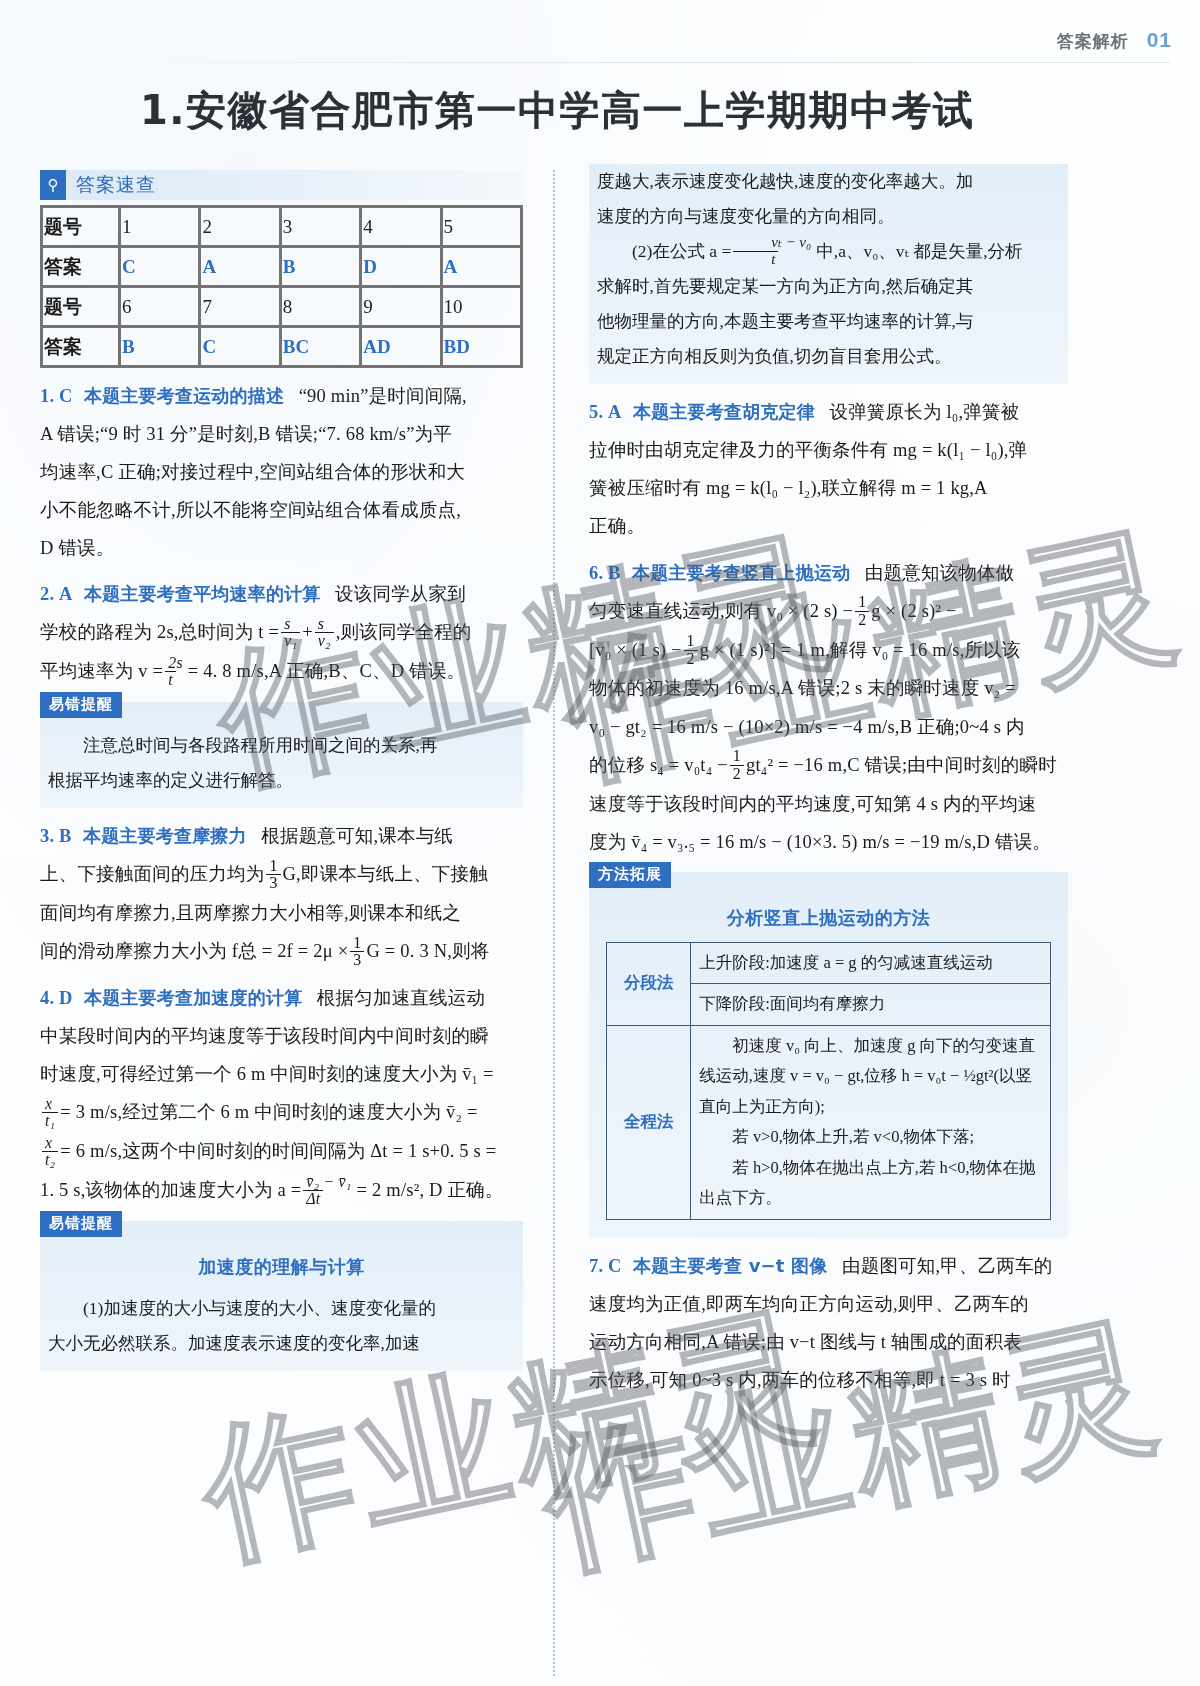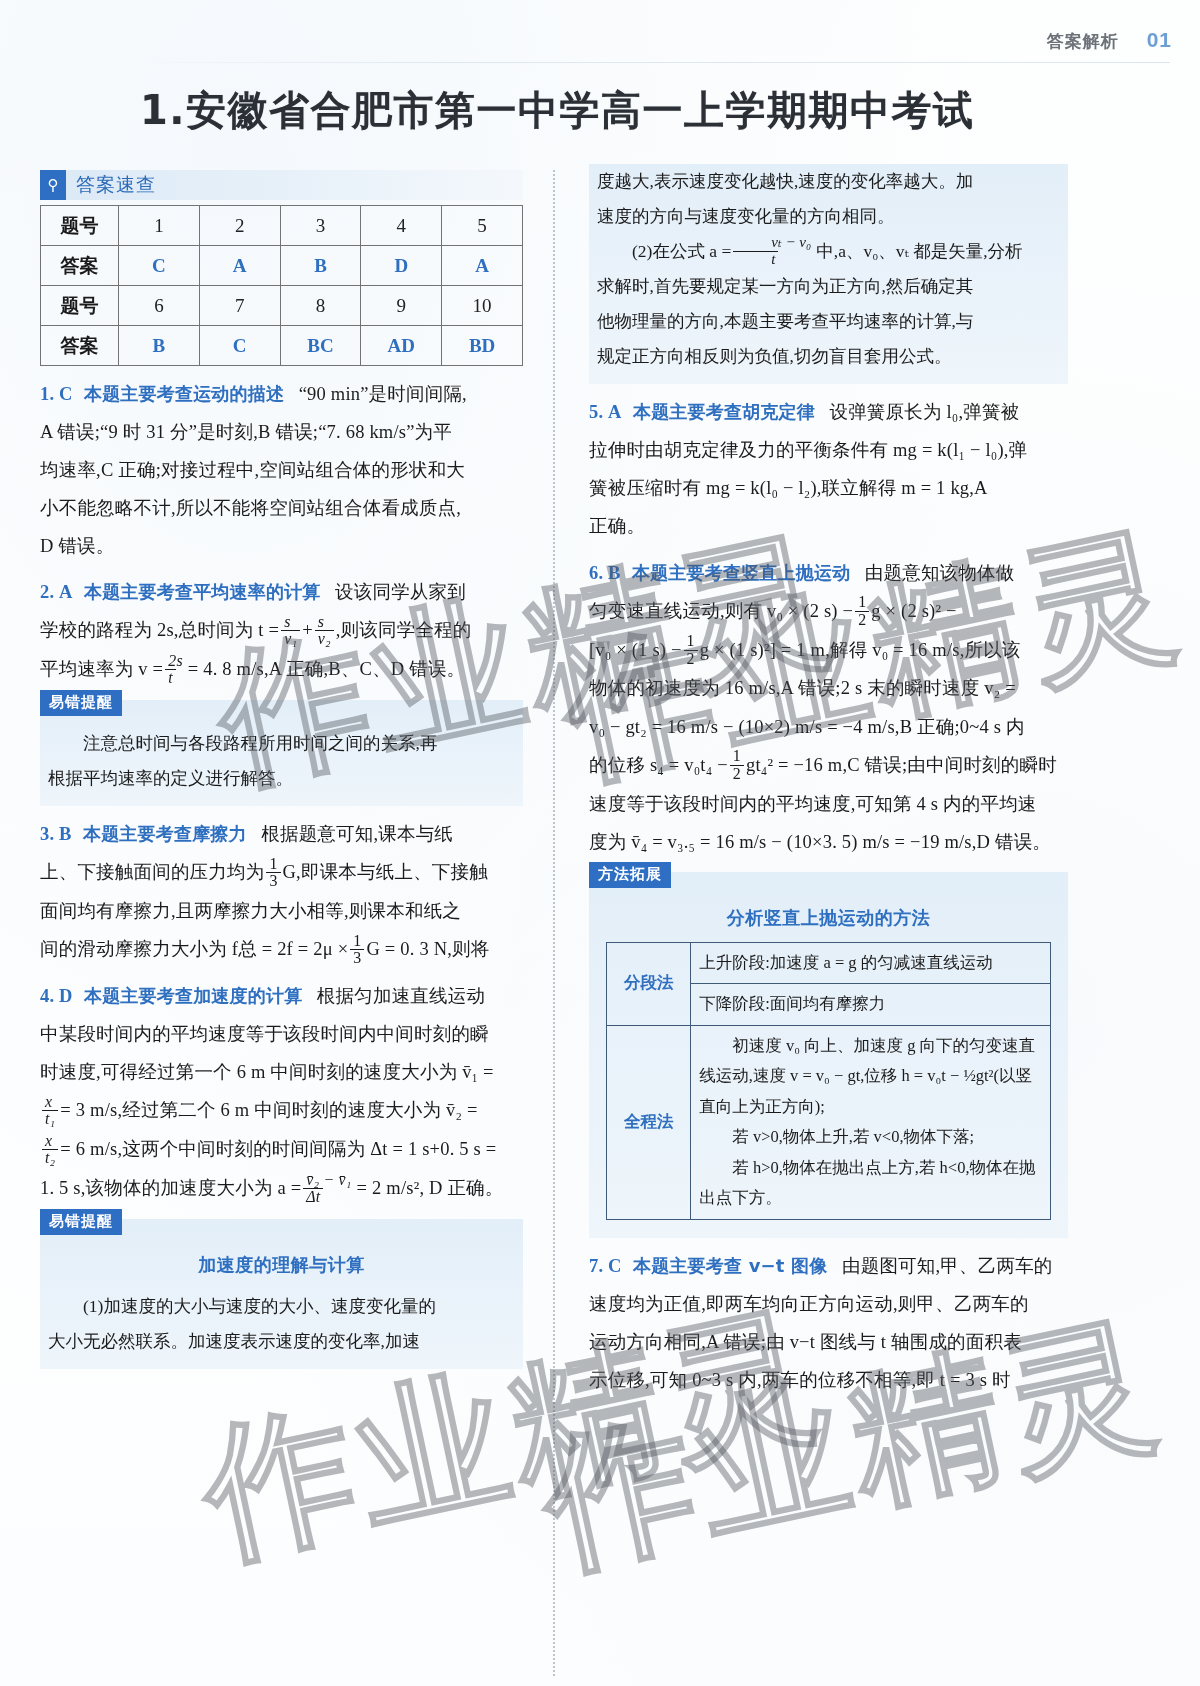--- a/index.html
+++ b/index.html
@@ -18,21 +18,21 @@
     background:
       radial-gradient(ellipse at 20% 10%, rgba(244,248,252,.9) 0%, rgba(255,255,255,0) 55%),
       radial-gradient(ellipse at 85% 60%, rgba(246,249,252,.8) 0%, rgba(255,255,255,0) 60%),
       linear-gradient(180deg,#fdfefe 0%,#ffffff 40%,#fcfdfe 100%);
   }
   .page{ position:absolute; inset:0; }
 
   
   .header{
     position:absolute; top:28px; left:0; right:28px;
-    display:flex; justify-content:flex-end; align-items:baseline; gap:28px;
+    display:flex; justify-content:flex-end; align-items:baseline; gap:18px;
     font-family:"DejaVu Sans","Liberation Sans",sans-serif;
   }
   .header .hdr-title{
     font-size:17px; color:#6c7278; letter-spacing:1px; font-weight:600;
   }
   .header .hdr-page{
     font-size:21px; color:#6d9fd4; font-weight:700; letter-spacing:1px;
     font-family:"Liberation Sans","DejaVu Sans",sans-serif;
   }
   .hdr-rule{
@@ -83,22 +83,22 @@
     font-weight:400; font-size:19px; color:#2b6ab8; letter-spacing:1px;
   }
 
   
   table.ans{
     border-collapse:collapse; width:100%;
     font-family:"Liberation Serif","DejaVu Serif",serif;
     table-layout:fixed;
   }
   table.ans td{
-    border:1px solid #737373;
-    height:40px; text-align:center; vertical-align:middle;
+    border:3px solid #737373;
+    height:40px; vertical-align:middle;
     font-size:19px;
   }
   table.ans td.hd{
     width:78px;
     font-family:"DejaVu Sans","Liberation Sans",sans-serif;
     font-weight:700; font-size:19px; color:#1b1b1b;
   }
   table.ans td.num{ color:#222; font-size:19px; }
   table.ans td.ans{
     color:#2f6fc0; font-weight:700; font-size:19px;

